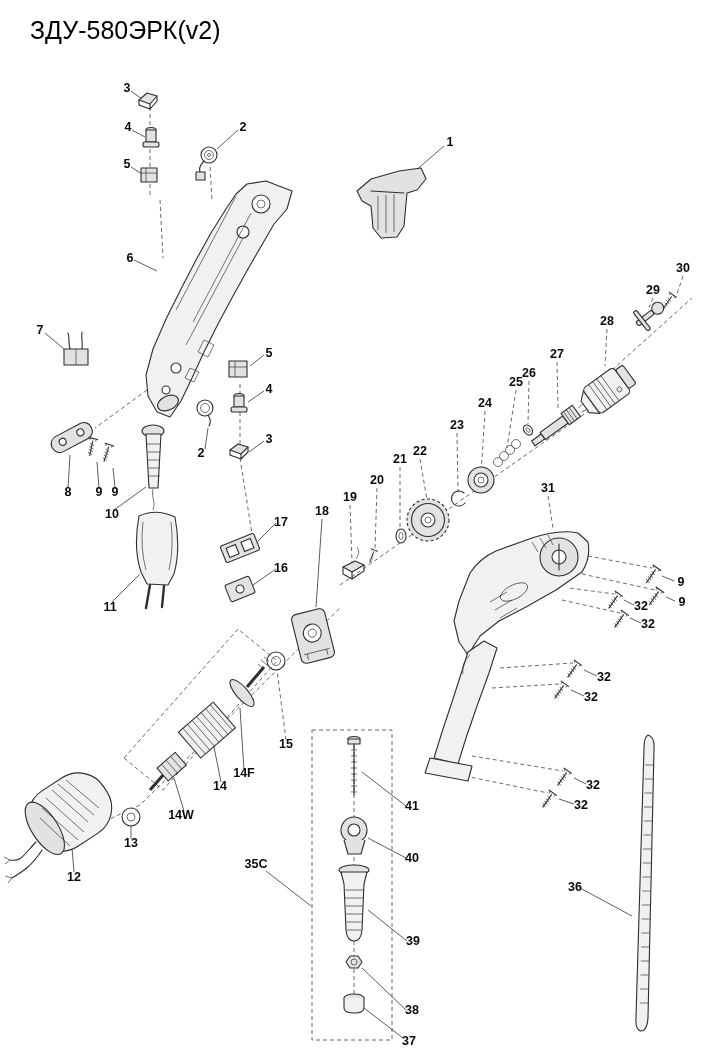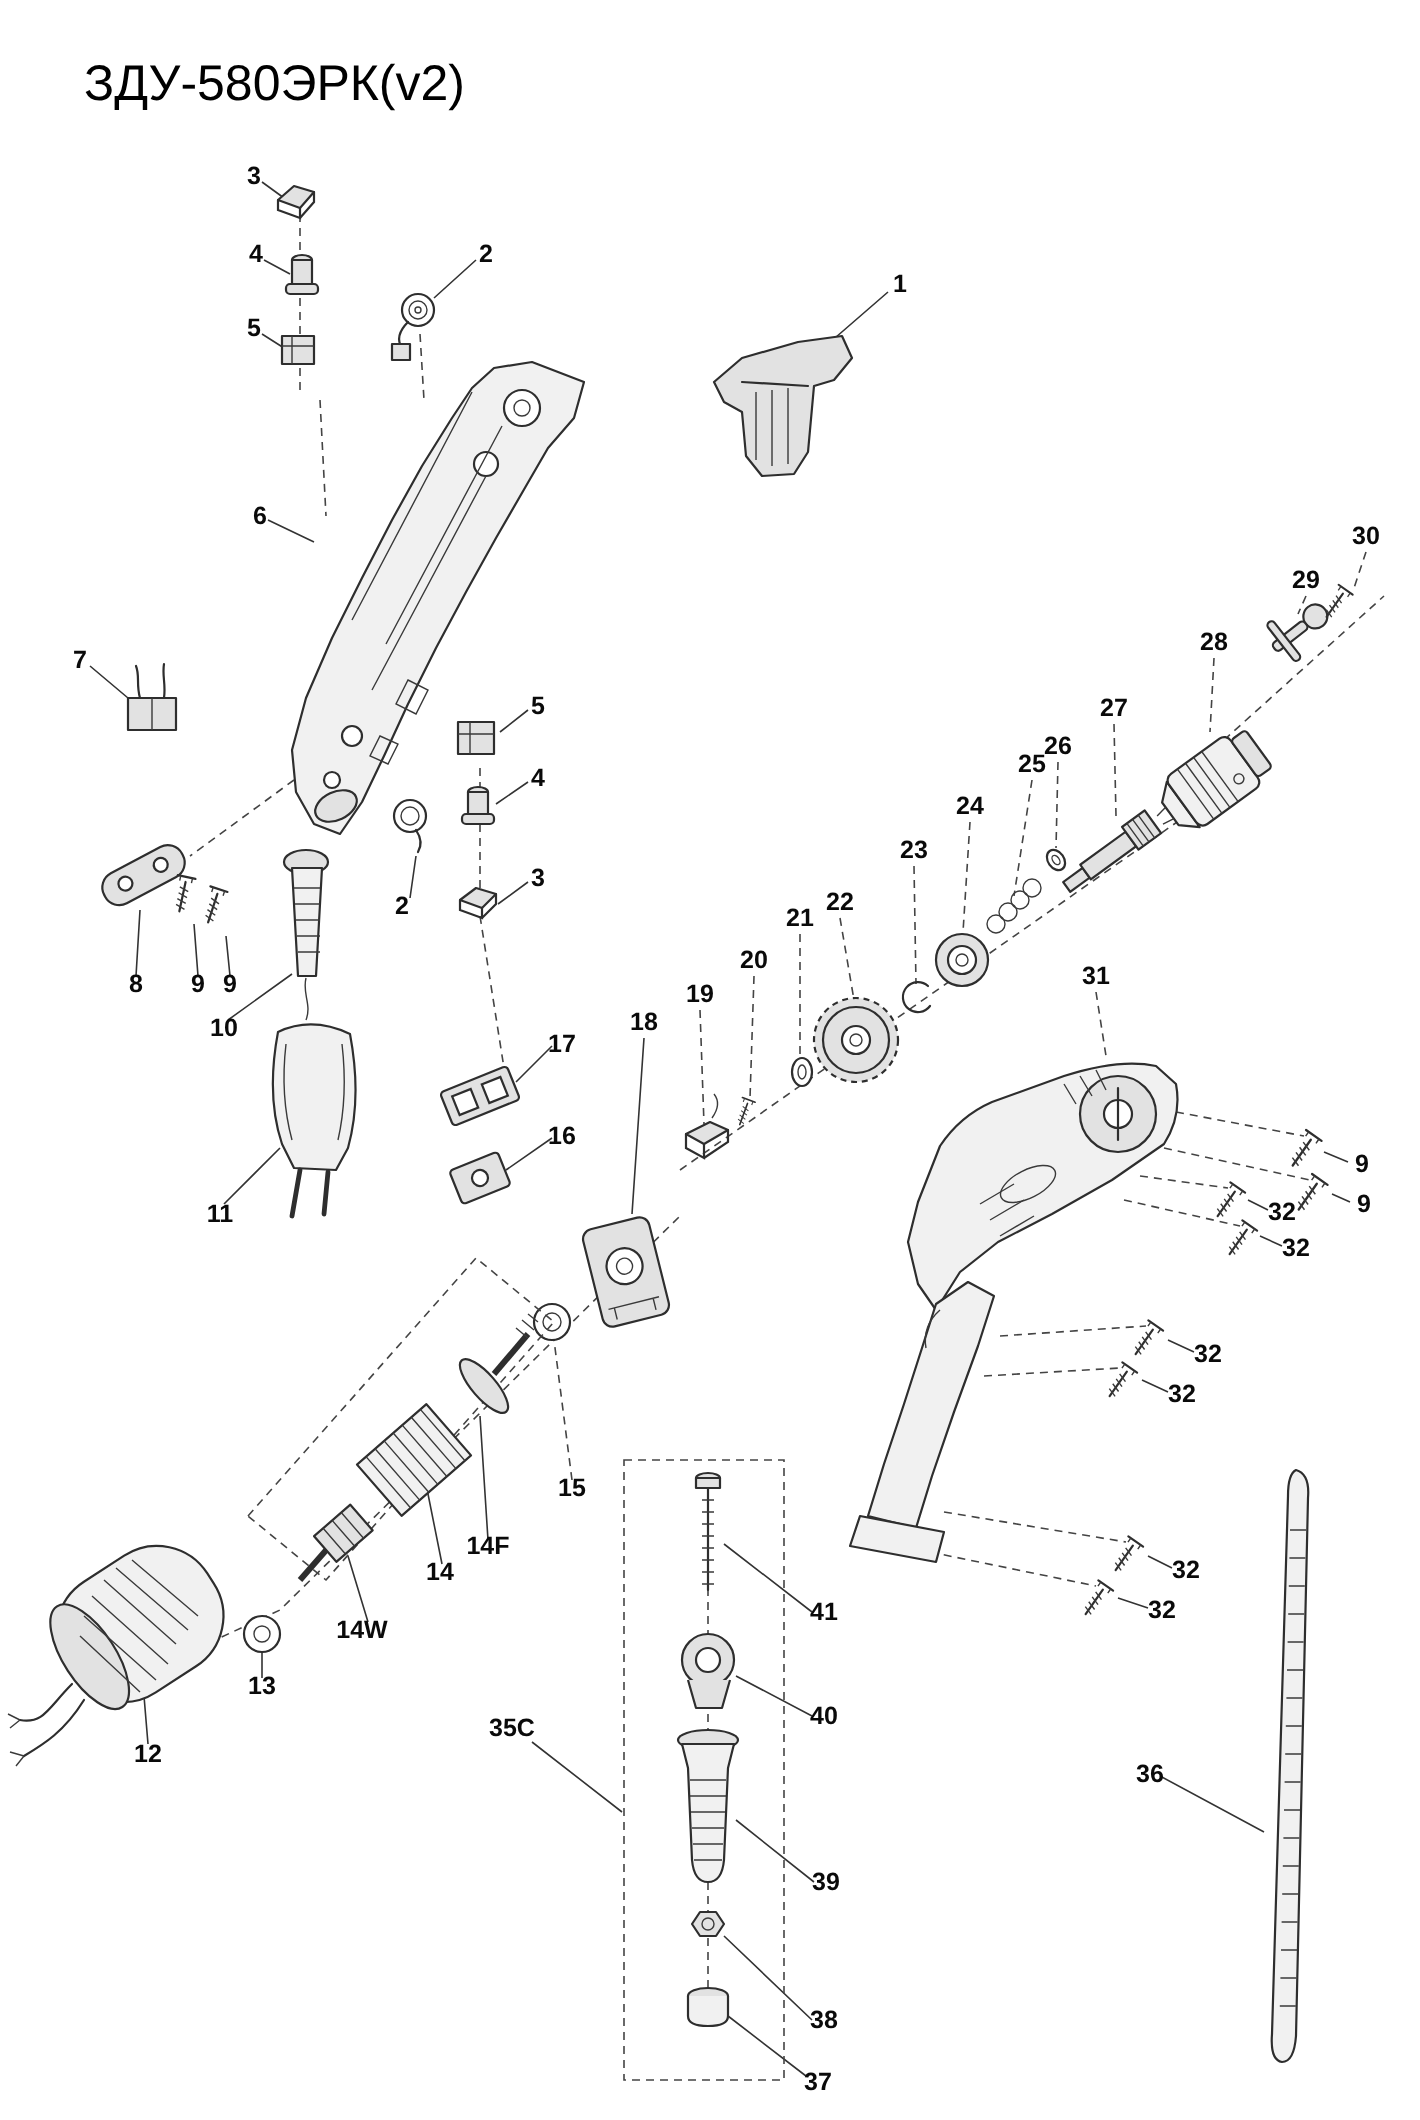--- a/index.html
+++ b/index.html
@@ -1,21 +1,21 @@
 <!DOCTYPE html>
 <html><head>
 <meta charset="utf-8">
 <style>
   html,body { margin:0; padding:0; background:#fff; }
   .page {
     position:relative; width:710px; height:1060px; background:#ffffff;
     overflow:hidden; font-family:"Liberation Sans", sans-serif;
   }
   .title {
-    position:absolute; top:12px; left:26px; margin:16px;
+    position:absolute; top:12px; left:26px; margin:4px;
     font-size:25px; font-weight:400; color:#000;
     font-family:"Liberation Sans", sans-serif;
   }
   svg.diagram { position:absolute; left:0; top:0; }
   
   .ol  { fill:#f1f1f1; stroke:#2e2e2e; stroke-width:1.1; stroke-linejoin:round; }
   .ol2 { fill:#e2e2e2; stroke:#2e2e2e; stroke-width:1.1; stroke-linejoin:round; }
   .wh  { fill:#ffffff; stroke:#2e2e2e; stroke-width:1.1; }
   .ln  { fill:none; stroke:#2e2e2e; stroke-width:1.1; stroke-linecap:round; }
   .tn  { fill:none; stroke:#3a3a3a; stroke-width:0.7; }

